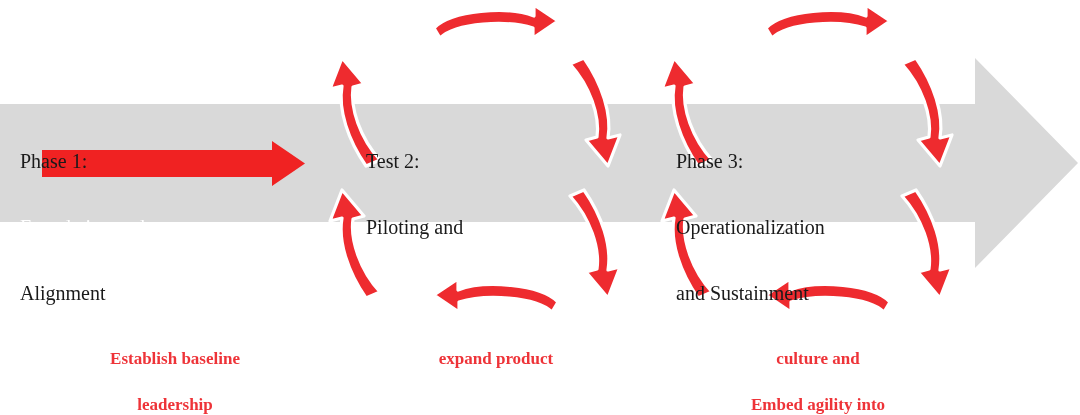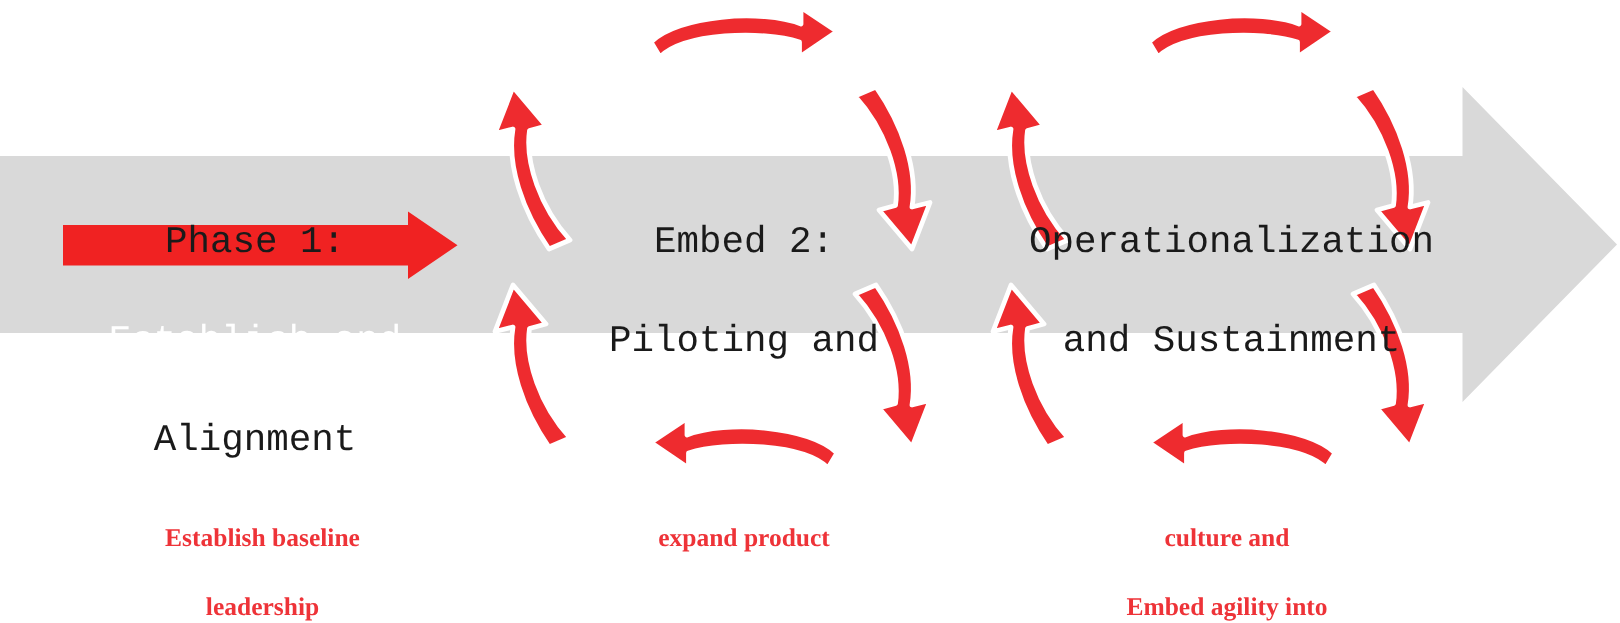--- a/index.html
+++ b/index.html
@@ -13,24 +13,24 @@
     position:relative;
     width:1080px;height:415px;
     background:#ffffff;
   }
   #art{
     position:absolute;left:0;top:0;
     width:1080px;height:415px;
   }
   .phase-label{
     position:absolute;
-    text-align:center;
+    text-align:left;
     color:#1a1a1a;
-    font-family:Liberation Mono, monospace;
-    font-size:25px;
+    font-family:Liberation Serif, serif;
+    font-size:20px;
     line-height:33px;
     font-weight:400;
     letter-spacing:0px;
     white-space:pre-line;
     z-index:6;
   }
   .phase-label .ln{display:block;}
   .phase-label .ln.hl{color:#ffffff;position:relative;z-index:7;}
   #phase1-label{left:20px;top:112px;width:300px;}
   #phase2-label{left:366px;top:112px;width:260px;}
@@ -125,30 +125,31 @@
       </g>
       <g transform="translate(910,190)">
         <use href="#cyc-right"></use>
       </g>
     </g>
 
   </svg>
 
   <div class="phase-label" id="phase1-label">
     <span class="ln">Phase 1:</span>
-    <span class="ln hl">Establish and</span>
+    <span class="ln hl">Foundation and</span>
     <span class="ln">Alignment</span>
   </div>
 
   <div class="phase-label" id="phase2-label">
-    <span class="ln">Embed 2:</span>
+    <span class="ln">Test 2:</span>
     <span class="ln">Piloting and</span>
   </div>
 
   <div class="phase-label" id="phase3-label">
+    <span class="ln">Phase 3:</span>
     <span class="ln">Operationalization</span>
     <span class="ln">and Sustainment</span>
   </div>
 
   <div class="caption" id="cap1">
     <span class="ln">Establish baseline</span>
     <span class="ln">leadership</span>
     
   </div>
 

